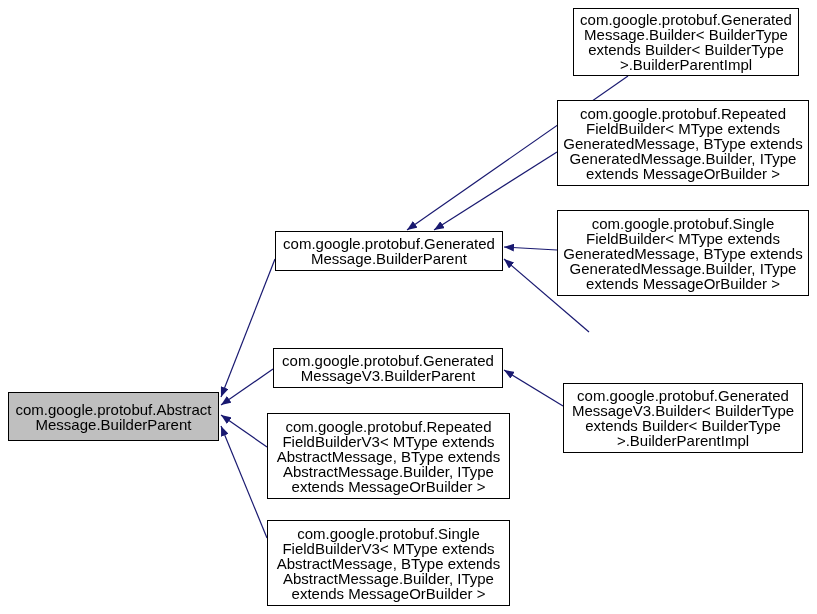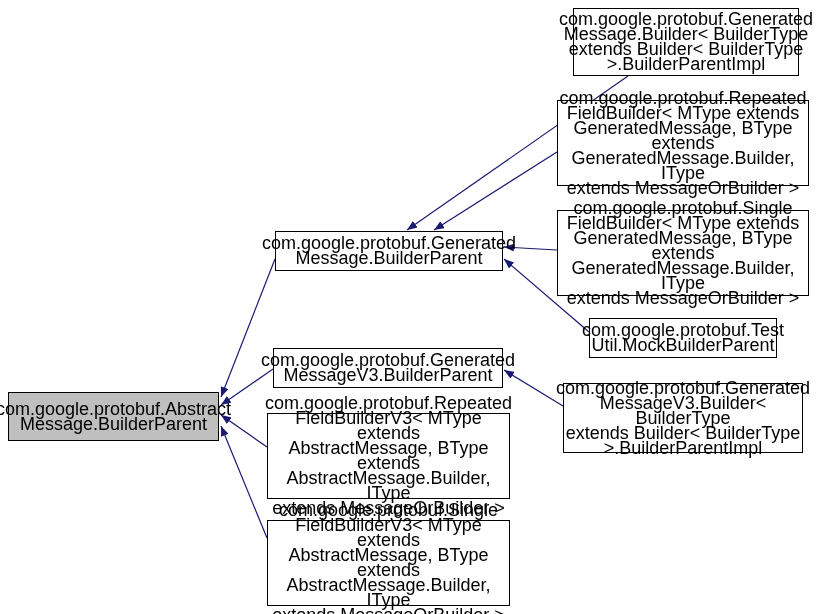--- a/index.html
+++ b/index.html
@@ -24,21 +24,21 @@
   }
   .node {
     position: absolute;
     box-sizing: border-box;
     border: 1px solid #000000;
     background: #ffffff;
     display: flex;
     align-items: center;
     justify-content: center;
     text-align: center;
-    font-size: 18px;
+    font-size: 15px;
     line-height: 15px;
     white-space: pre-line;
     color: #000000;
     padding: 2px 3px;
     cursor: pointer;
   }
   .node.highlight {
     background: #bfbfbf;
     cursor: default;
   }
@@ -86,19 +86,17 @@
     <div class="node" style="left: 557px; top: 100px; width: 252px; height: 86px;">com.google.protobuf.Repeated
 FieldBuilder&lt; MType extends
 GeneratedMessage, BType extends
 GeneratedMessage.Builder, IType
 extends MessageOrBuilder &gt;</div>
     <div class="node" style="left: 557px; top: 210px; width: 252px; height: 86px;">com.google.protobuf.Single
 FieldBuilder&lt; MType extends
 GeneratedMessage, BType extends
 GeneratedMessage.Builder, IType
 extends MessageOrBuilder &gt;</div>
-    <div class="node" style="left: 589px; top: 318px; width: 188px; height: 40px;">com.google.protobuf.Test
-Util.MockBuilderParent</div>
     <div class="node" style="left: 563px; top: 383px; width: 240px; height: 70px;">com.google.protobuf.Generated
 MessageV3.Builder&lt; BuilderType
 extends Builder&lt; BuilderType
 &gt;.BuilderParentImpl</div>
   </div>
 
 </body></html>

